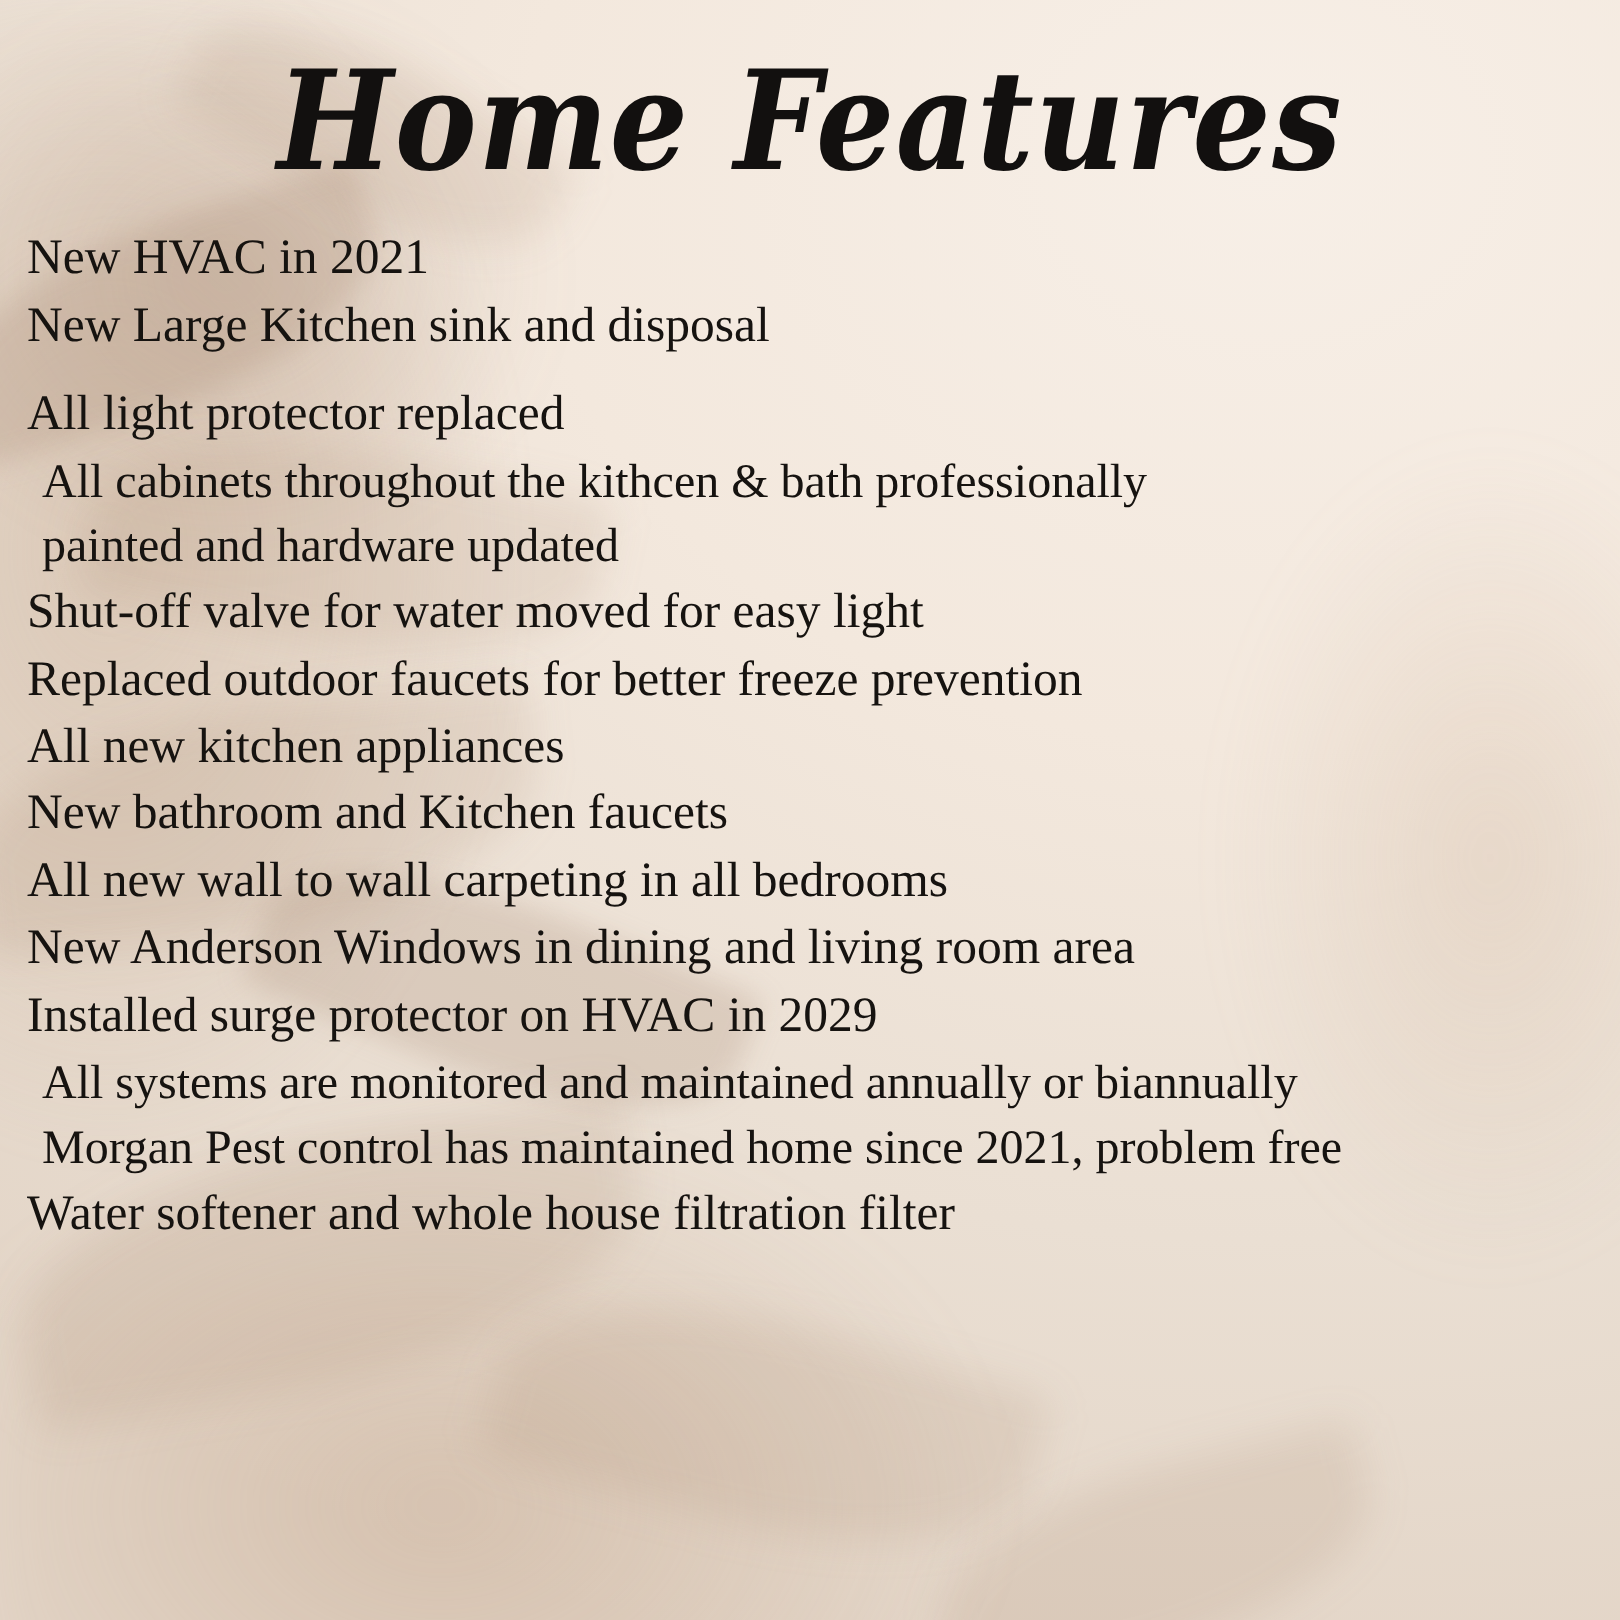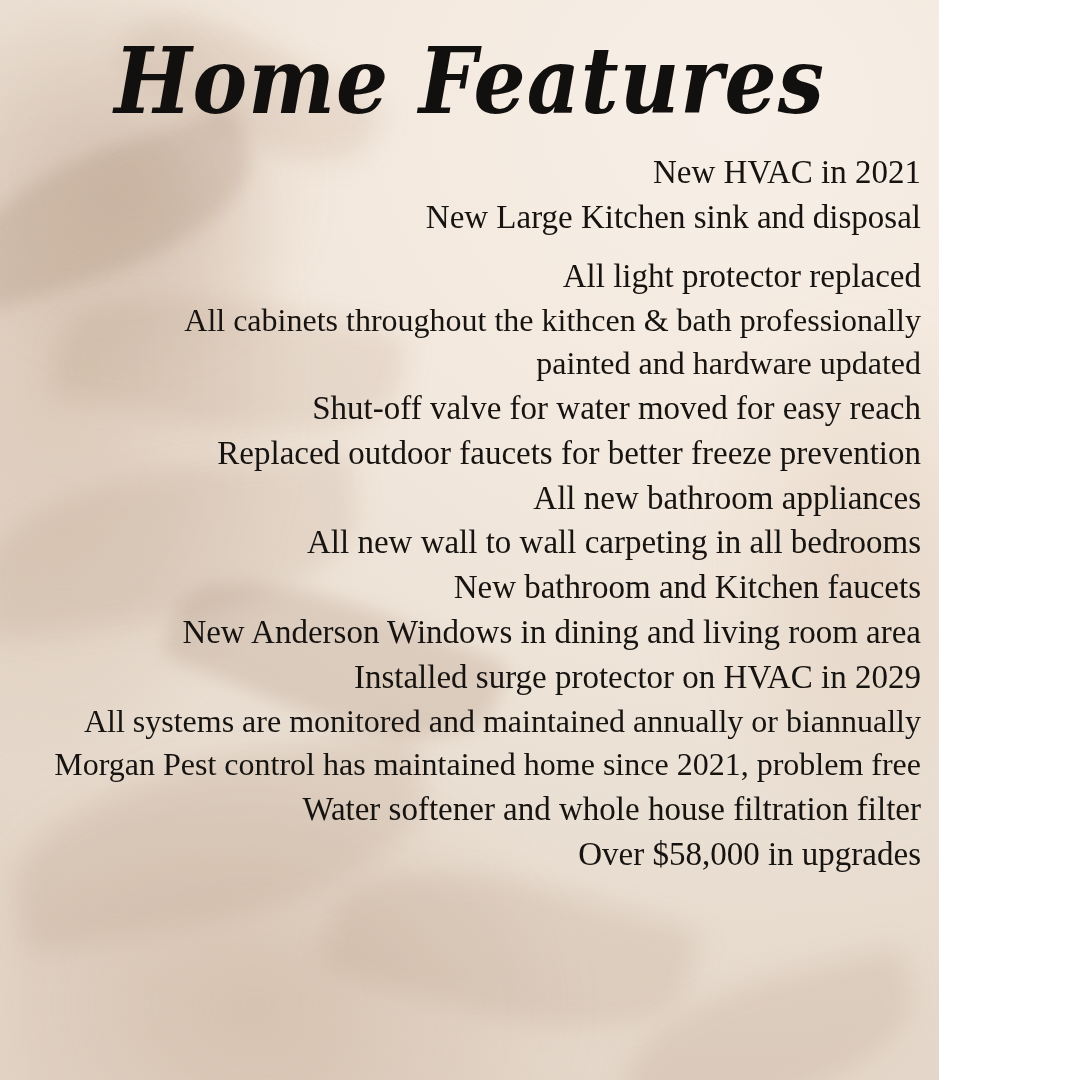--- a/index.html
+++ b/index.html
@@ -8,21 +8,21 @@
   }
   body {
     width: 1080px;
     height: 1080px;
     overflow: hidden;
     font-family: "Liberation Serif", serif;
   }
 
   #poster {
     position: relative;
-    width: 939px;
+    width: 1080px;
     height: 1080px;
     background: #5eead4;
     overflow: hidden;
   }
 
   
   .bg-base {
     position: absolute;
     inset: 0;
     background:
@@ -95,21 +95,21 @@
     letter-spacing: 1px;
     color: #12100f;
     text-align: center;
     line-height: 1.05;
     transform: scaleY(1.12);
   }
 
   .features {
     margin-top: 26px;
     width: 100%;
-    text-align: right;
+    text-align: left;
     color: #16130f;
   }
 
   .feature {
     font-family: "Liberation Serif", serif;
     font-size: 33px;
     line-height: 1.36;
     color: #161310;
     padding: 0 18px;
     white-space: pre-line;
@@ -142,26 +142,25 @@
   <div class="leaf soft" style="left:120px; top:40px; width:260px; height:100px; transform:rotate(30deg);"></div>
 
   <div class="content">
     <div class="title">Home Features</div>
     <div class="features">
         <div class="feature">New HVAC in 2021</div>
         <div class="feature gap-after">New Large Kitchen sink and disposal</div>
         <div class="feature">All light protector replaced</div>
         <div class="feature wide">All cabinets throughout the kithcen &amp; bath professionally
 painted and hardware updated</div>
-        <div class="feature">Shut-off valve for water moved for easy reach</div>
+        <div class="feature">Shut-off valve for water moved for easy light</div>
         <div class="feature">Replaced outdoor faucets for better freeze prevention</div>
-        <div class="feature">All new bathroom appliances</div>
+        <div class="feature">All new kitchen appliances</div>
+        <div class="feature">New bathroom and Kitchen faucets</div>
         <div class="feature">All new wall to wall carpeting in all bedrooms</div>
-        <div class="feature">New bathroom and Kitchen faucets</div>
         <div class="feature">New Anderson Windows in dining and living room area</div>
         <div class="feature">Installed surge protector on HVAC in 2029</div>
         <div class="feature wide">All systems are monitored and maintained annually or biannually</div>
         <div class="feature wide">Morgan Pest control has maintained home since 2021, problem free</div>
         <div class="feature">Water softener and whole house filtration filter</div>
-        <div class="feature">Over $58,000 in upgrades</div>
       </div>
   </div>
 </div>
 
 </body></html>

